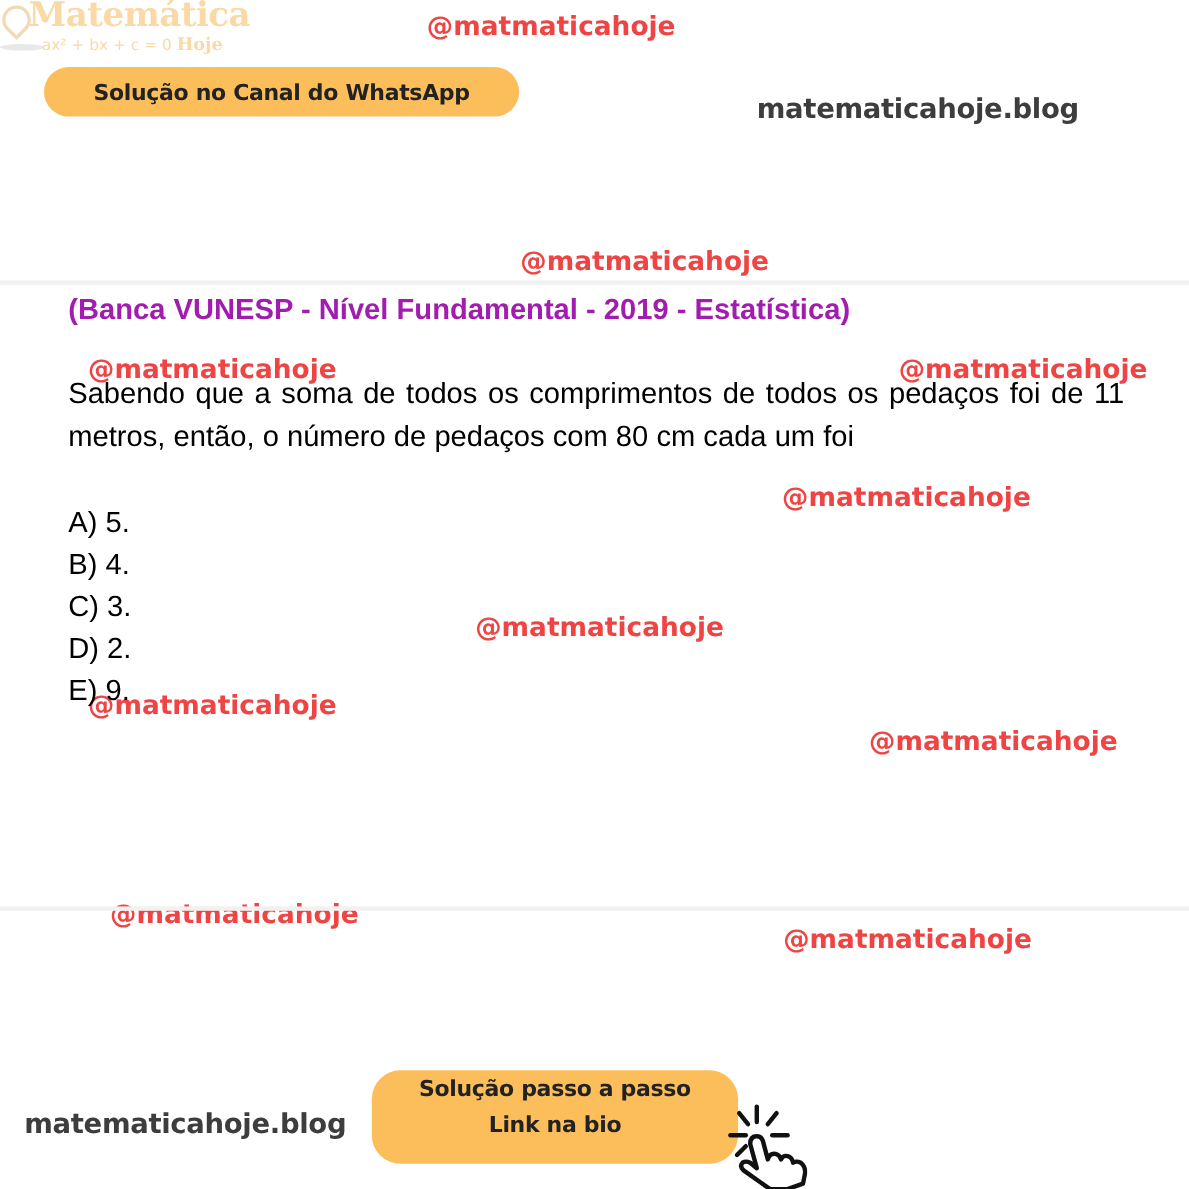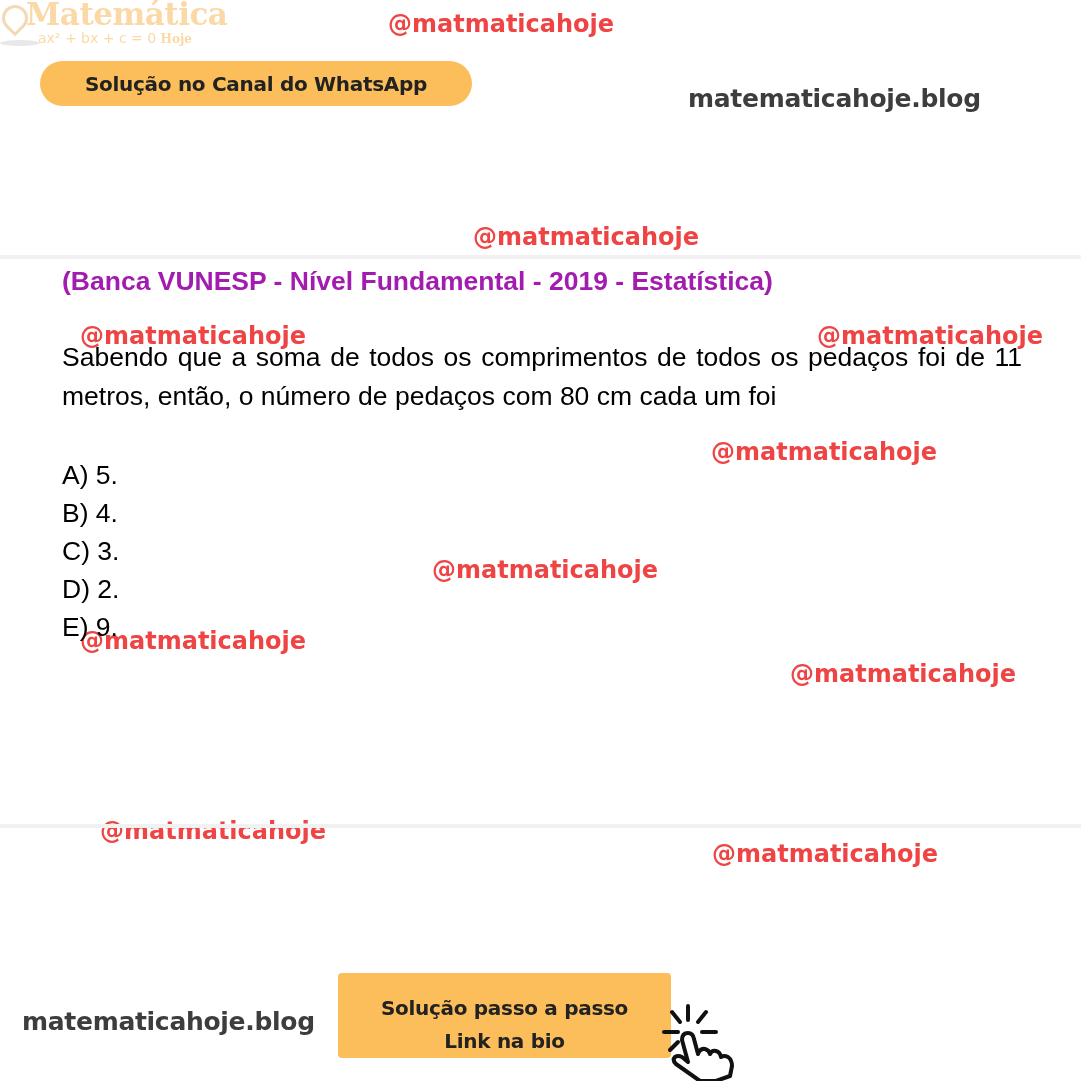--- a/index.html
+++ b/index.html
@@ -17,21 +17,21 @@
       font-family: "DejaVu Serif", serif; font-weight: bold;
       font-size: 31px; color: #fbd9a6; letter-spacing: -0.5px;
       white-space: nowrap;
     }
     .logo-formula {
       position: absolute; left: 38px; top: 30px;
       font-family: "DejaVu Sans", sans-serif;
       font-size: 14px; color: #fbd9a6; white-space: nowrap;
     }
     .logo-hoje {
-      font-family: "DejaVu Serif", serif; font-weight: bold; font-size: 12px;
+      font-family: "DejaVu Serif", serif; font-weight: bold; font-size: 16px;
     }
     .logo-pin {
       position: absolute; left: 2px; top: 5px; width: 26px; height: 26px;
       border-radius: 50% 50% 50% 0; transform: rotate(-45deg);
       border: 3px solid #f3d9b5; box-sizing: border-box;
     }
     .logo-shadow {
       position: absolute; left: 0; top: 40px; width: 40px; height: 6px;
       background: #e8e8e8; border-radius: 50%;
     }
@@ -79,22 +79,22 @@
     .q-options div { white-space: nowrap; }
 
     
     .blog-bottom {
       left: 22px; top: 1007px;
       font-family: "DejaVu Sans", sans-serif; font-weight: bold;
       font-size: 25px; color: #3d3d3d; letter-spacing: -0.3px;
     }
     .pill-bottom {
       left: 338px; top: 973px; width: 333px; height: 85px;
-      background: #fcbe5a; border-radius: 4px;
-      display: flex; flex-direction: column; align-items: center; justify-content: flex-end;
+      background: #fcbe5a; border-radius: 26px;
+      display: flex; flex-direction: column; align-items: center; justify-content: flex-start;
     }
     .pill-bottom span {
       font-family: "DejaVu Sans", sans-serif; font-weight: bold;
       font-size: 20px; color: #222; line-height: 33px; letter-spacing: -0.3px;
     }
     .hand { left: 644px; top: 1000px; width: 90px; height: 81px; }
   </style>
 </head>
 <body>
 

